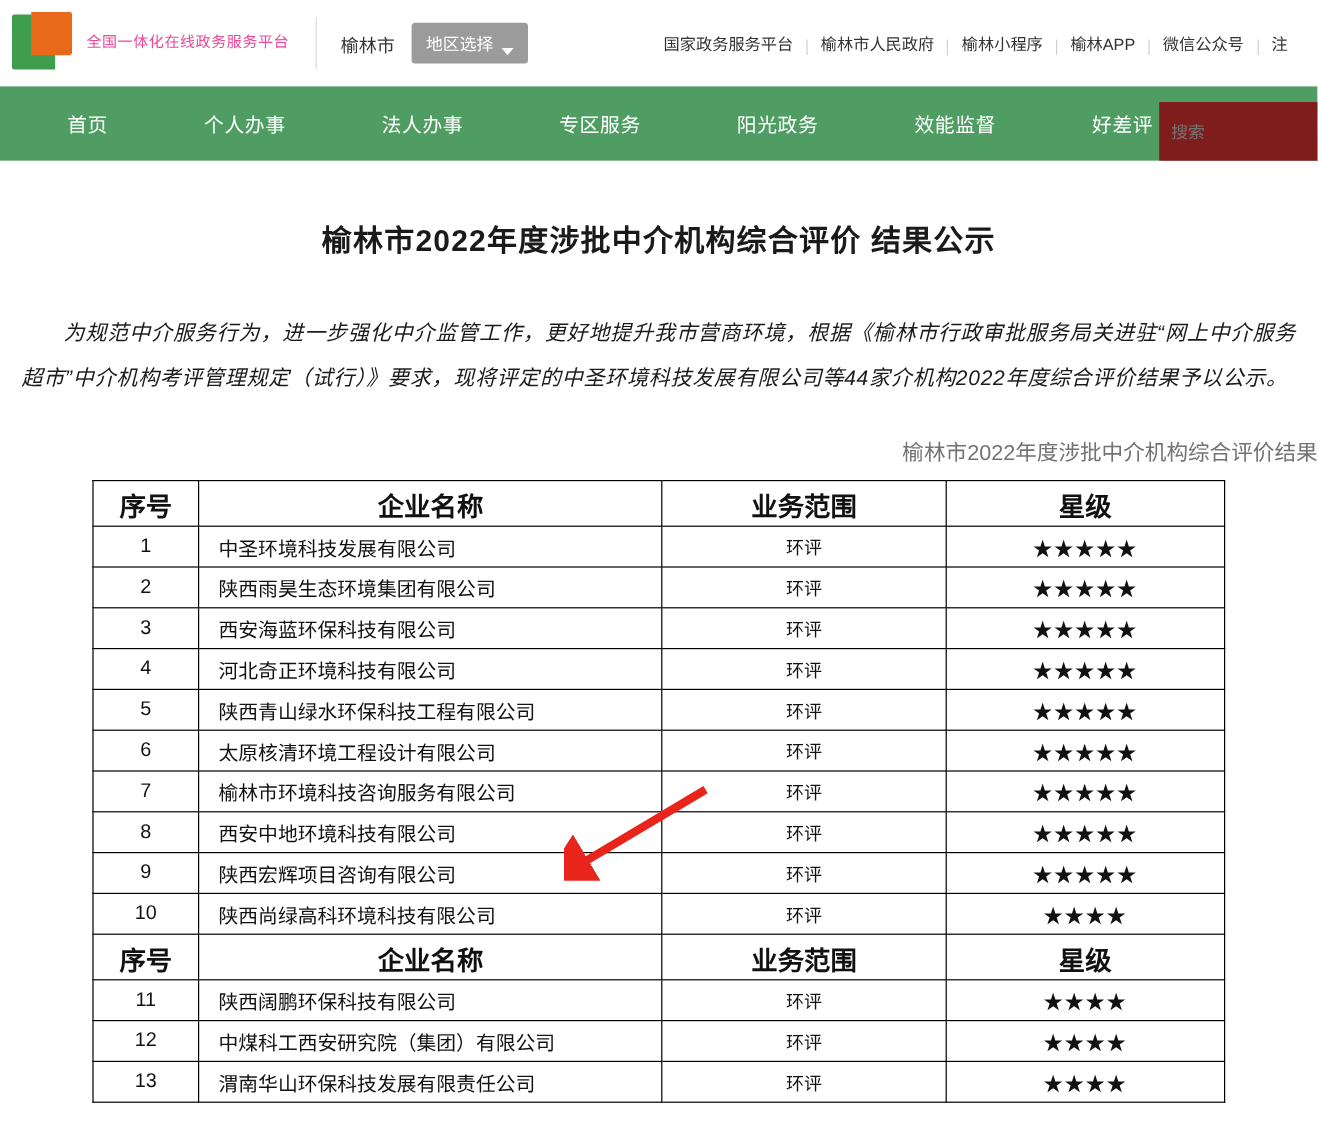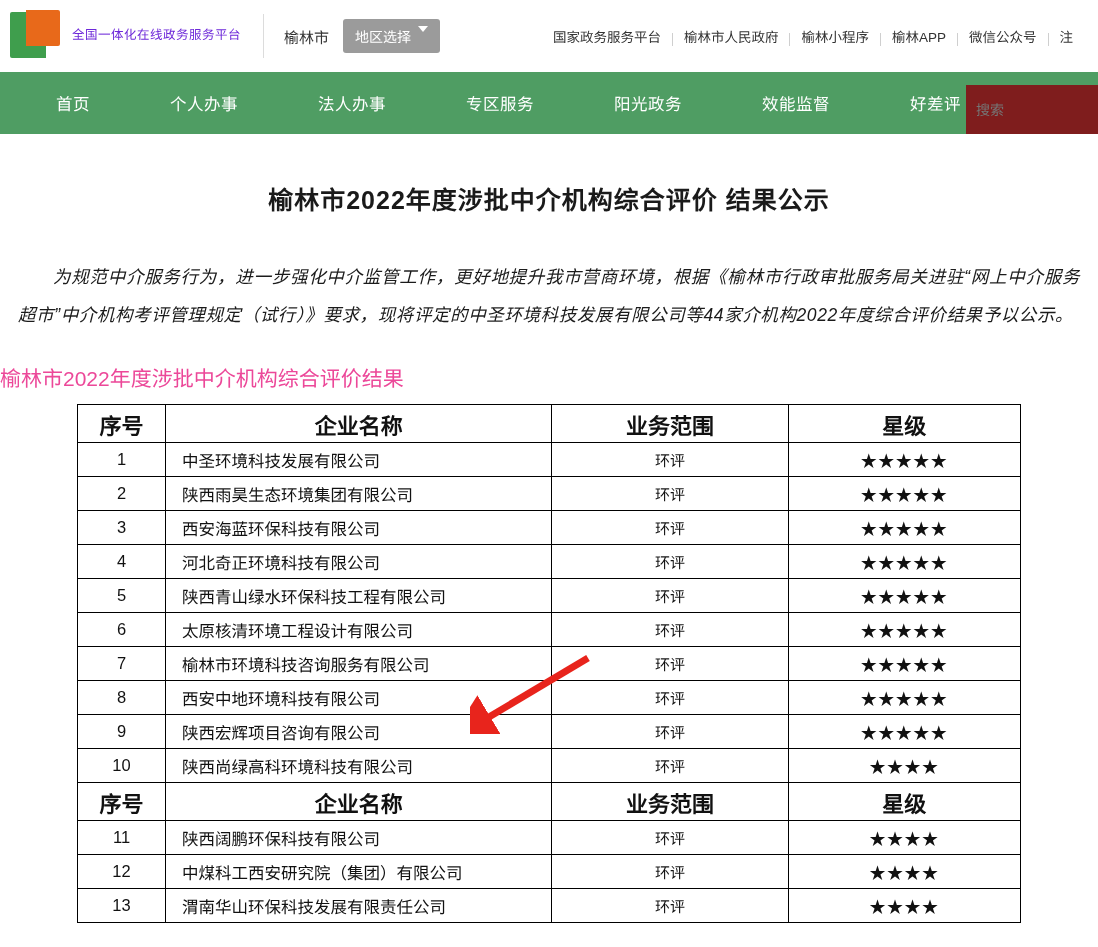--- a/index.html
+++ b/index.html
@@ -50,21 +50,21 @@
     background: #e8691a;
     border-radius: 0 2px 2px 0;
   }
   .logo-text-wrap {
     display: flex;
     flex-direction: column;
     justify-content: center;
   }
   .logo-sub {
     font-size: 12.5px;
-    color: #6d28d9;
+    color: #ec4899;
     letter-spacing: .5px;
     line-height: 18px;
     margin-bottom: 2px;
   }
   .logo-main {
     font-size: 25px;
     font-weight: bold;
     color: #1a1a1a;
     letter-spacing: 1px;
     line-height: 30px;
@@ -81,21 +81,21 @@
     margin-right: 14px;
     white-space: nowrap;
   }
   .region-select {
     background: #9b9b9b;
     color: #fff;
     font-size: 14px;
     border-radius: 3px;
     padding: 7px 12px;
     display: inline-flex;
-    align-items: flex-start;
+    align-items: flex-end;
     gap: 7px;
     white-space: nowrap;
     cursor: pointer;
   }
   .caret-down {
     width: 0; height: 0;
     border-left: 5px solid transparent;
     border-right: 5px solid transparent;
     border-top: 6px solid #fff;
     display: inline-block;
@@ -175,23 +175,23 @@
     font-size: 17.5px;
     line-height: 38px;
     color: #1b1b1b;
     text-align: justify;
     letter-spacing: .6px;
     text-indent: 2em;
     white-space: normal;
     font-style: italic;
   }
   .table-caption {
-    text-align: left;
-    font-size: 21px;
-    color: #ec4899;
+    text-align: right;
+    font-size: 18px;
+    color: #737373;
     margin: 28px 0 12px 0;
     font-weight: 500;
   }
 
   table.eval {
     border-collapse: collapse;
     margin: 0 auto;
     width: 944px;
     table-layout: fixed;
   }

